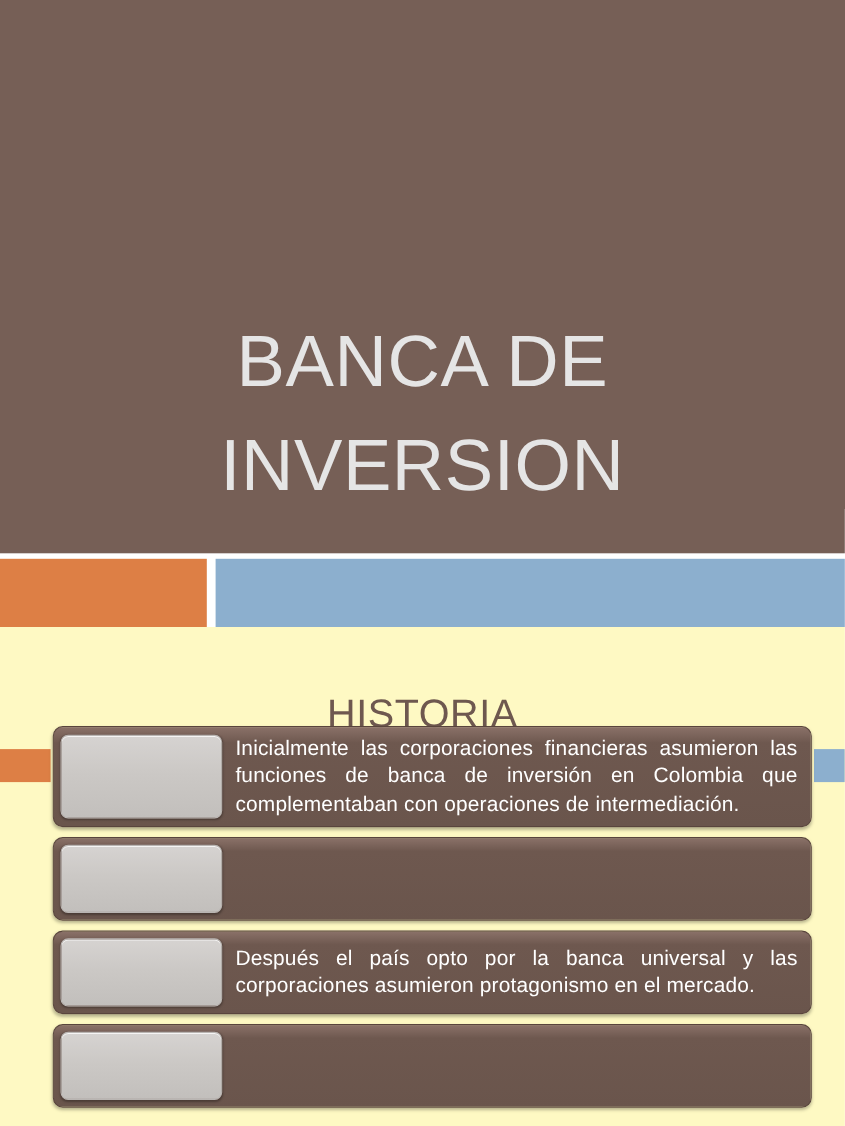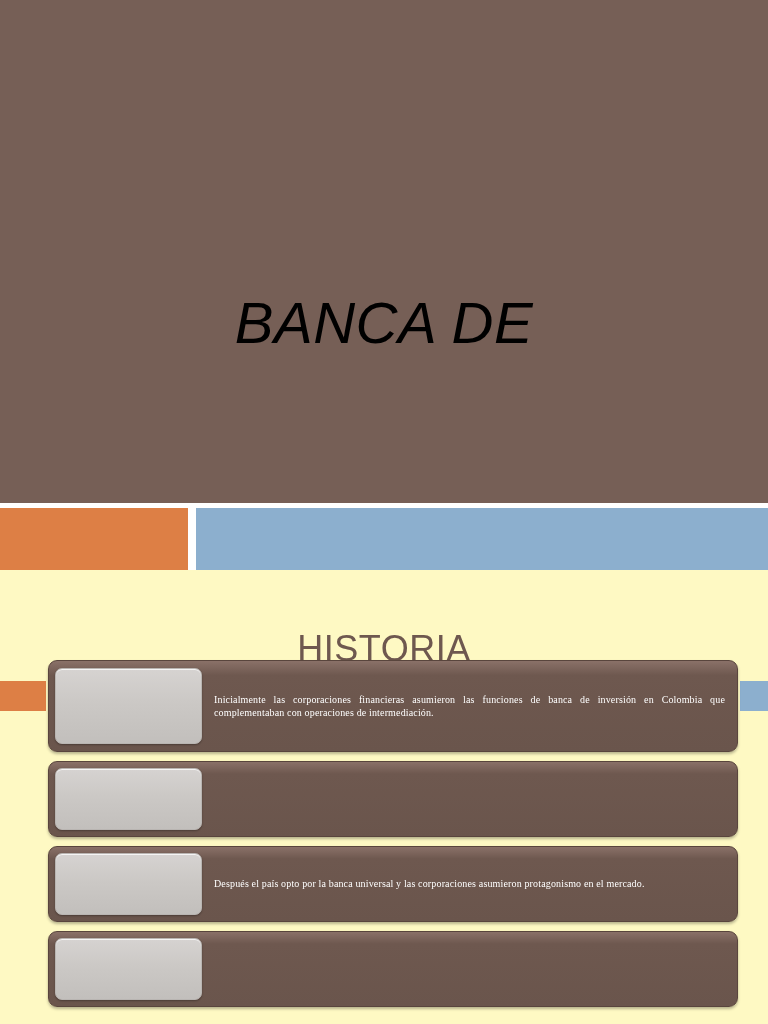--- a/index.html
+++ b/index.html
@@ -29,28 +29,27 @@
   .title-block {
     position: absolute;
     left: 0;
     right: 0;
     top: 282px;
     text-align: center;
     padding: 0 60px;
     box-sizing: border-box;
   }
   .title-line {
-    color: #000000;
+    color: #e5e5e5;
     font-family: "Liberation Sans", sans-serif;
-    font-size: 58px;
+    font-size: 66px;
     line-height: 1.42;
     font-weight: 400;
     letter-spacing: 0.5px;
     white-space: nowrap;
-    font-style: italic;
   }
 
   
   .band-row {
     position: absolute;
     left: 0;
     top: 508px;
     width: 768px;
     height: 62px;
   }
@@ -137,40 +136,40 @@
     height: 60px;
     border-radius: 7px;
     background: linear-gradient(180deg, #d6d3d1 0%, #cbc8c5 46%, #c2bfbc 100%);
     border: 1px solid #b9b5b2;
     box-shadow: inset 0 1px 0 rgba(255,255,255,0.75), 0 1px 2px rgba(0,0,0,0.3);
     margin-right: 12px;
   }
   .sa-text {
     flex: 1 1 auto;
     color: #ffffff;
-    font-size: 10px;
+    font-size: 19px;
     line-height: 1.32;
     text-align: justify;
     text-justify: inter-word;
     letter-spacing: 0.15px;
     padding-right: 2px;
-    font-family: Liberation Serif, serif;
   }
   .sa-item.tall { min-height: 92px; }
   .sa-item.tall .sa-thumb { height: 74px; }
   .sa-item.clipped {
     margin-bottom: 0;
   }
 </style>
 </head>
 <body>
 
 <section class="slide-title">
   <div class="title-block">
     <div class="title-line">BANCA DE</div>
+    <div class="title-line">INVERSION</div>
   </div>
 </section>
 
 <div class="band-row">
   <div class="band-orange"></div>
   <div class="band-blue"></div>
 </div>
 
 <section class="slide-content">
 

